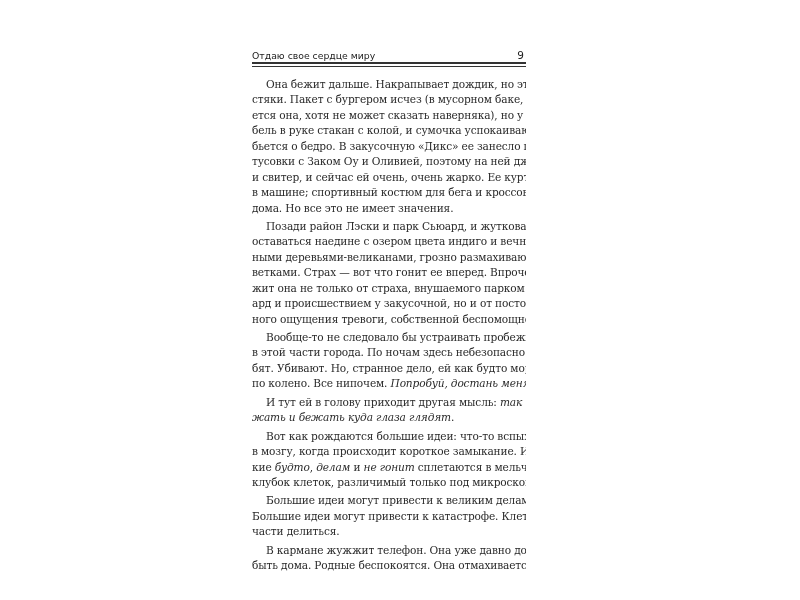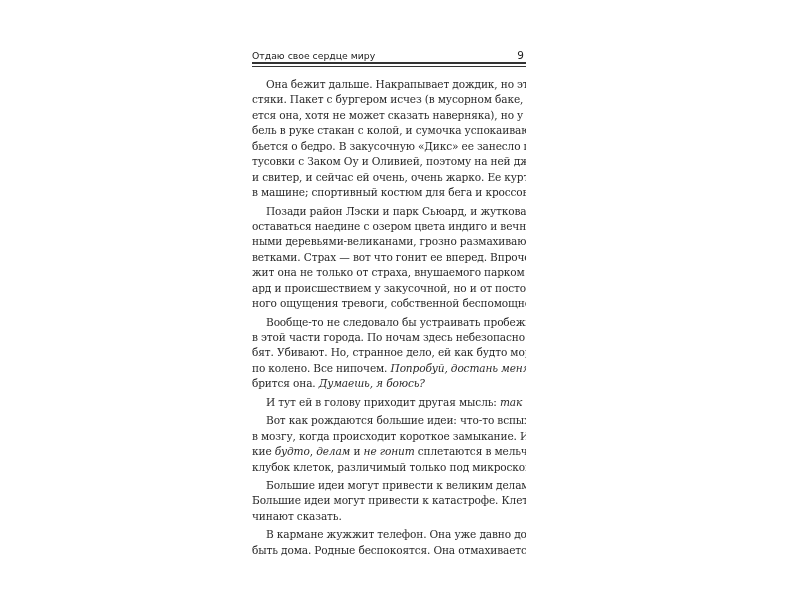--- a/index.html
+++ b/index.html
@@ -89,55 +89,56 @@
   <div class="body" id="body-text">
       <div>
         <span class="line indent">Она бежит дальше. Накрапывает дождик, но это пу-</span>
         <span class="line">стяки. Пакет с бургером исчез (в мусорном баке, наде-</span>
         <span class="line">ется она, хотя не может сказать наверняка), но у Анна-</span>
         <span class="line">бель в руке стакан с колой, и сумочка успокаивающе</span>
         <span class="line">бьется о бедро. В закусочную «Дикс» ее занесло после</span>
         <span class="line">тусовки с Заком Оу и Оливией, поэтому на ней джинсы</span>
         <span class="line">и свитер, и сейчас ей очень, очень жарко. Ее куртка</span>
         <span class="line">в машине; спортивный костюм для бега и кроссовки —</span>
+        <span class="line last">дома. Но все это не имеет значения.</span>
       </div>
       <span class="para-gap"></span>
       <div>
         <span class="line indent">Позади район Лэски и парк Сьюард, и жутковато</span>
         <span class="line">оставаться наедине с озером цвета индиго и вечнозеле-</span>
         <span class="line">ными деревьями-великанами, грозно размахивающими</span>
         <span class="line">ветками. Страх — вот что гонит ее вперед. Впрочем, бе-</span>
         <span class="line">жит она не только от страха, внушаемого парком Сью-</span>
         <span class="line">ард и происшествием у закусочной, но и от постоян-</span>
         <span class="line">ного ощущения тревоги, собственной беспомощности</span>
       </div>
       <span class="para-gap"></span>
       <div>
         <span class="line indent">Вообще-то не следовало бы устраивать пробежки</span>
         <span class="line">в этой части города. По ночам здесь небезопасно. Гра-</span>
         <span class="line">бят. Убивают. Но, странное дело, ей как будто море</span>
         <span class="line">по колено. Все нипочем. <em>Попробуй, достань меня</em>, хра-</span>
-        <span class="line last">брится она. <em>Думаешь, я боюсь?</em></span>
       </div>
       <span class="para-gap"></span>
       <div>
         <span class="line indent">И тут ей в голову приходит другая мысль: <em>так бы бе-</em></span>
+        <span class="line last"><em>жать и бежать куда глаза глядят</em>.</span>
       </div>
       <span class="para-gap"></span>
       <div>
         <span class="line indent">Вот как рождаются большие идеи: что-то вспыхивает</span>
         <span class="line">в мозгу, когда происходит короткое замыкание. И вся-</span>
         <span class="line">кие <em>будто</em>, <em>делам</em> и <em>не гонит</em> сплетаются в мельчайший</span>
         <span class="line last">клубок клеток, различимый только под микроскопом.</span>
       </div>
       <span class="para-gap"></span>
       <div>
         <span class="line indent">Большие идеи могут привести к великим делам.</span>
         <span class="line">Большие идеи могут привести к катастрофе. Клетки на-</span>
-        <span class="line last">чинают сказать.</span>
+        <span class="line last">части делиться.</span>
       </div>
       <span class="para-gap"></span>
       <div>
         <span class="line indent">В кармане жужжит телефон. Она уже давно должна</span>
         <span class="line">быть дома. Родные беспокоятся. Она отмахивается</span>
       </div>
     </div>
 </div>
 
 </body></html>

